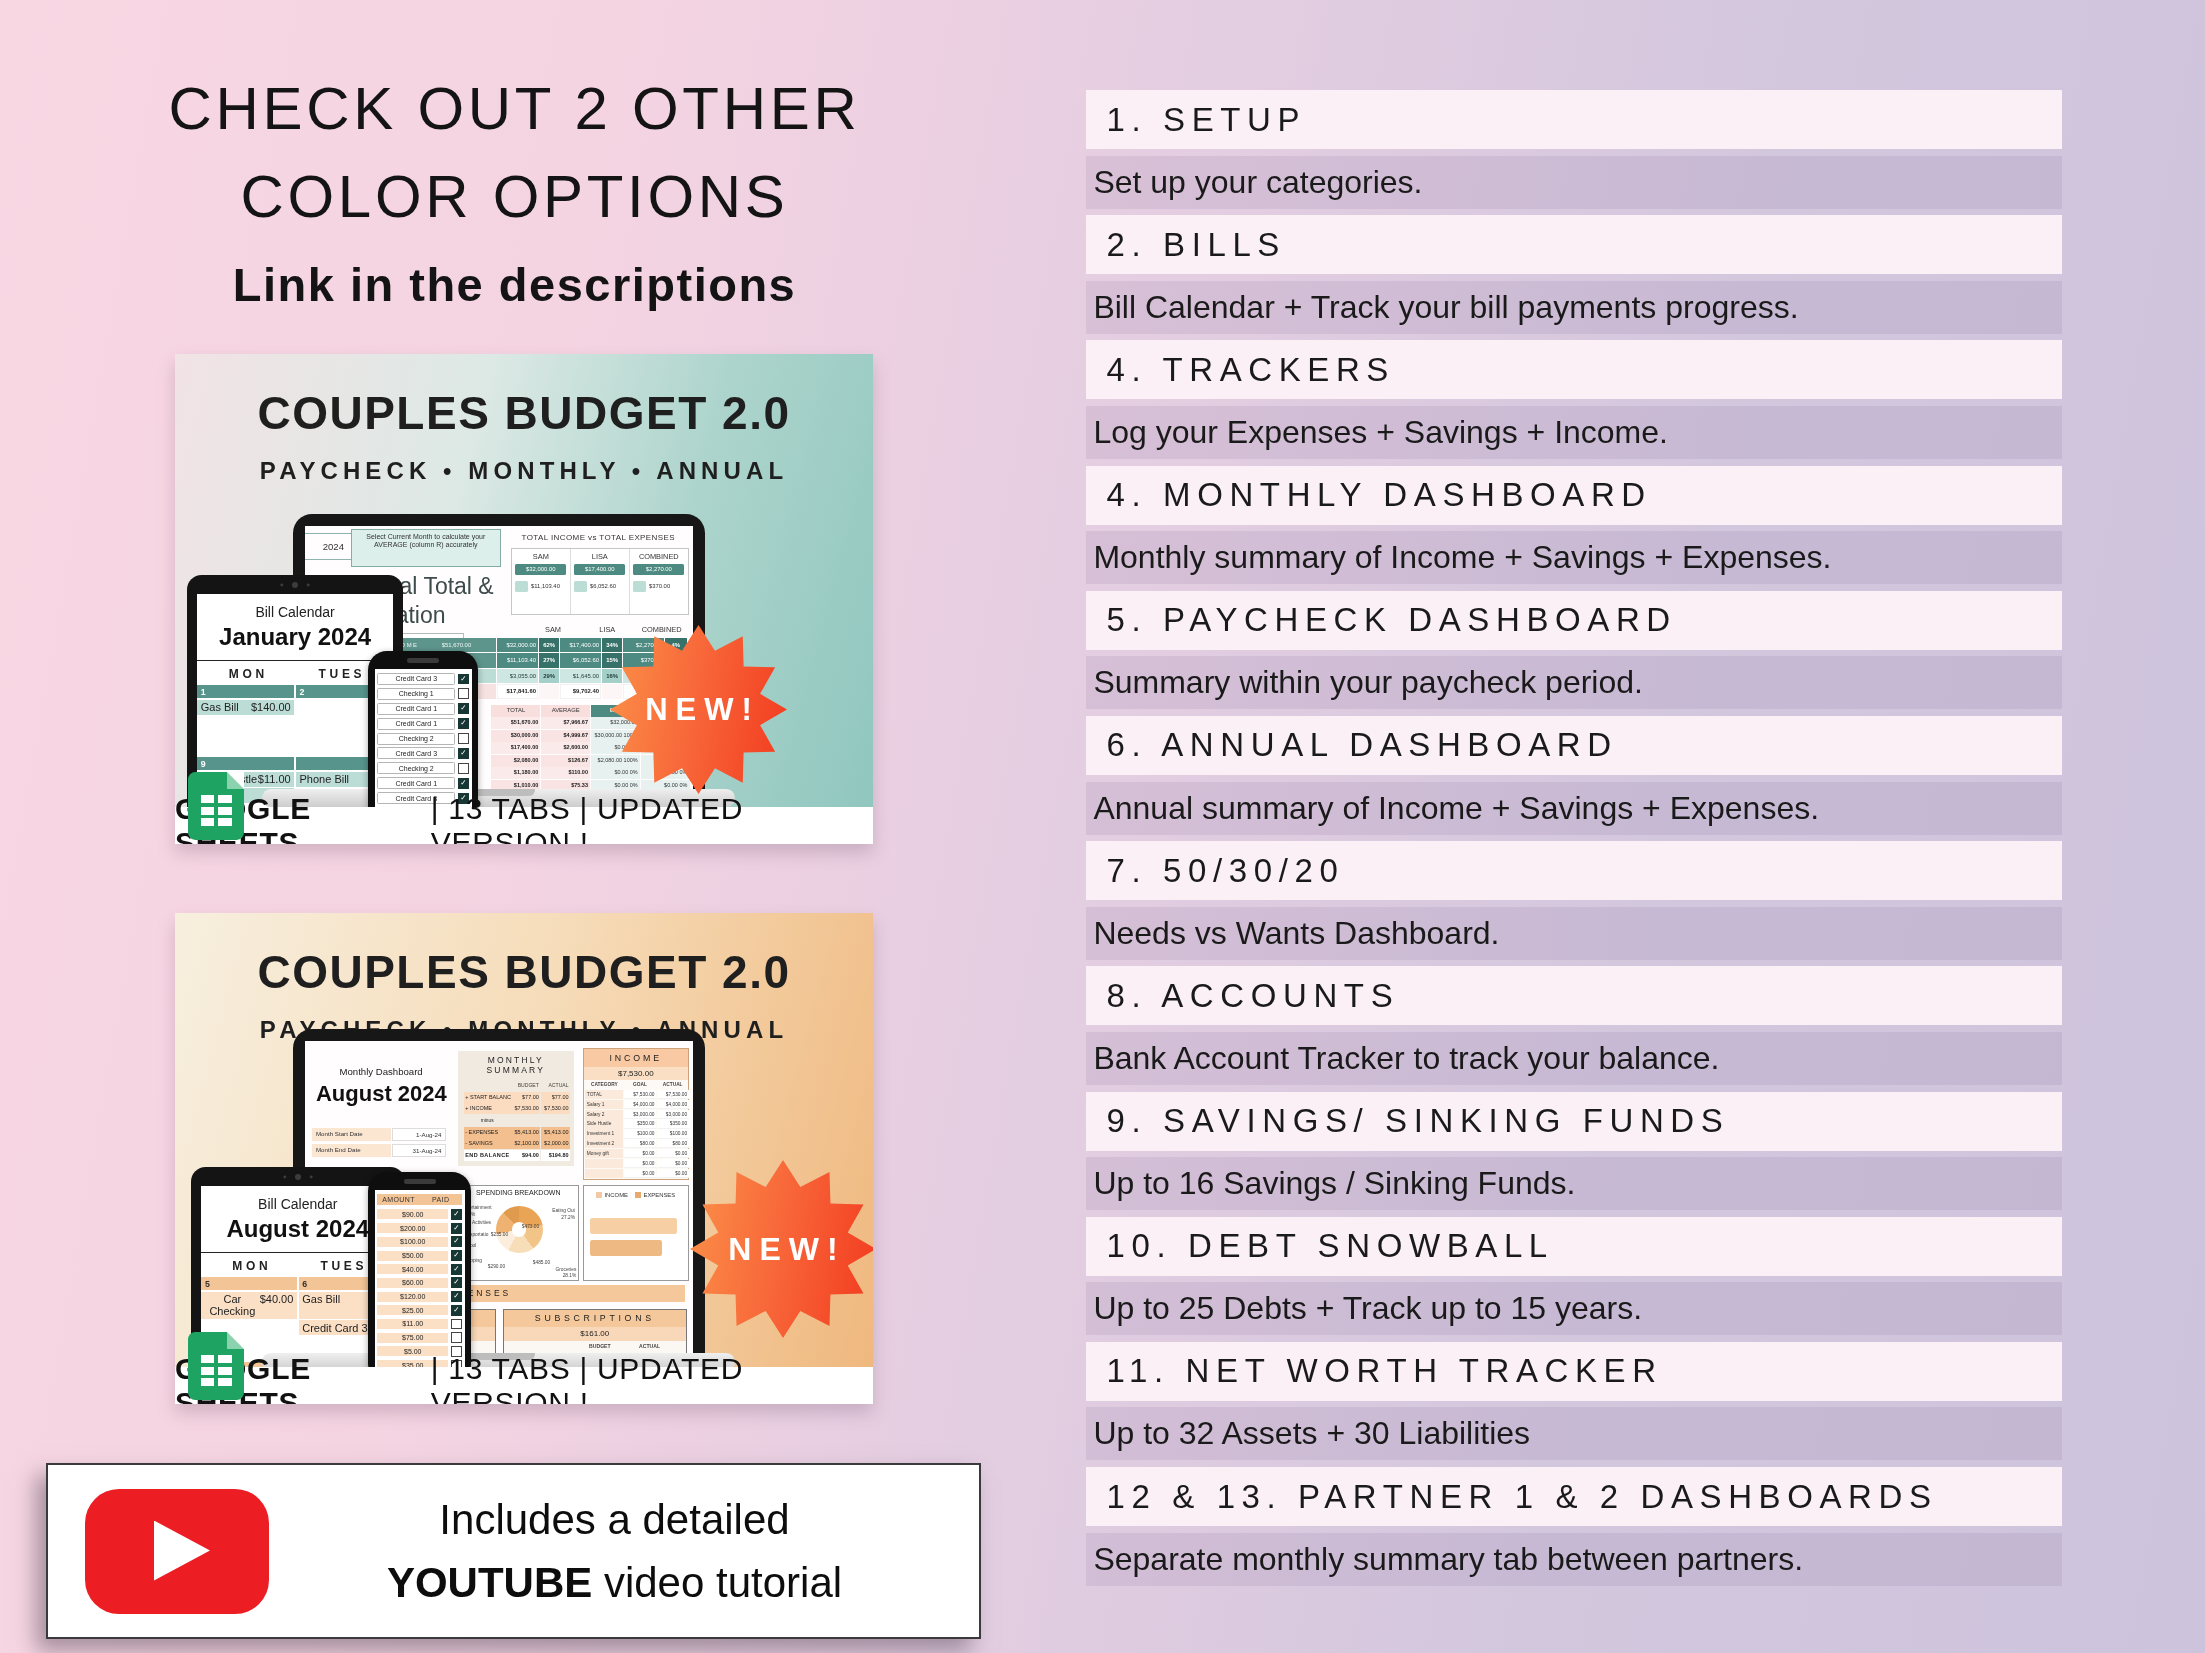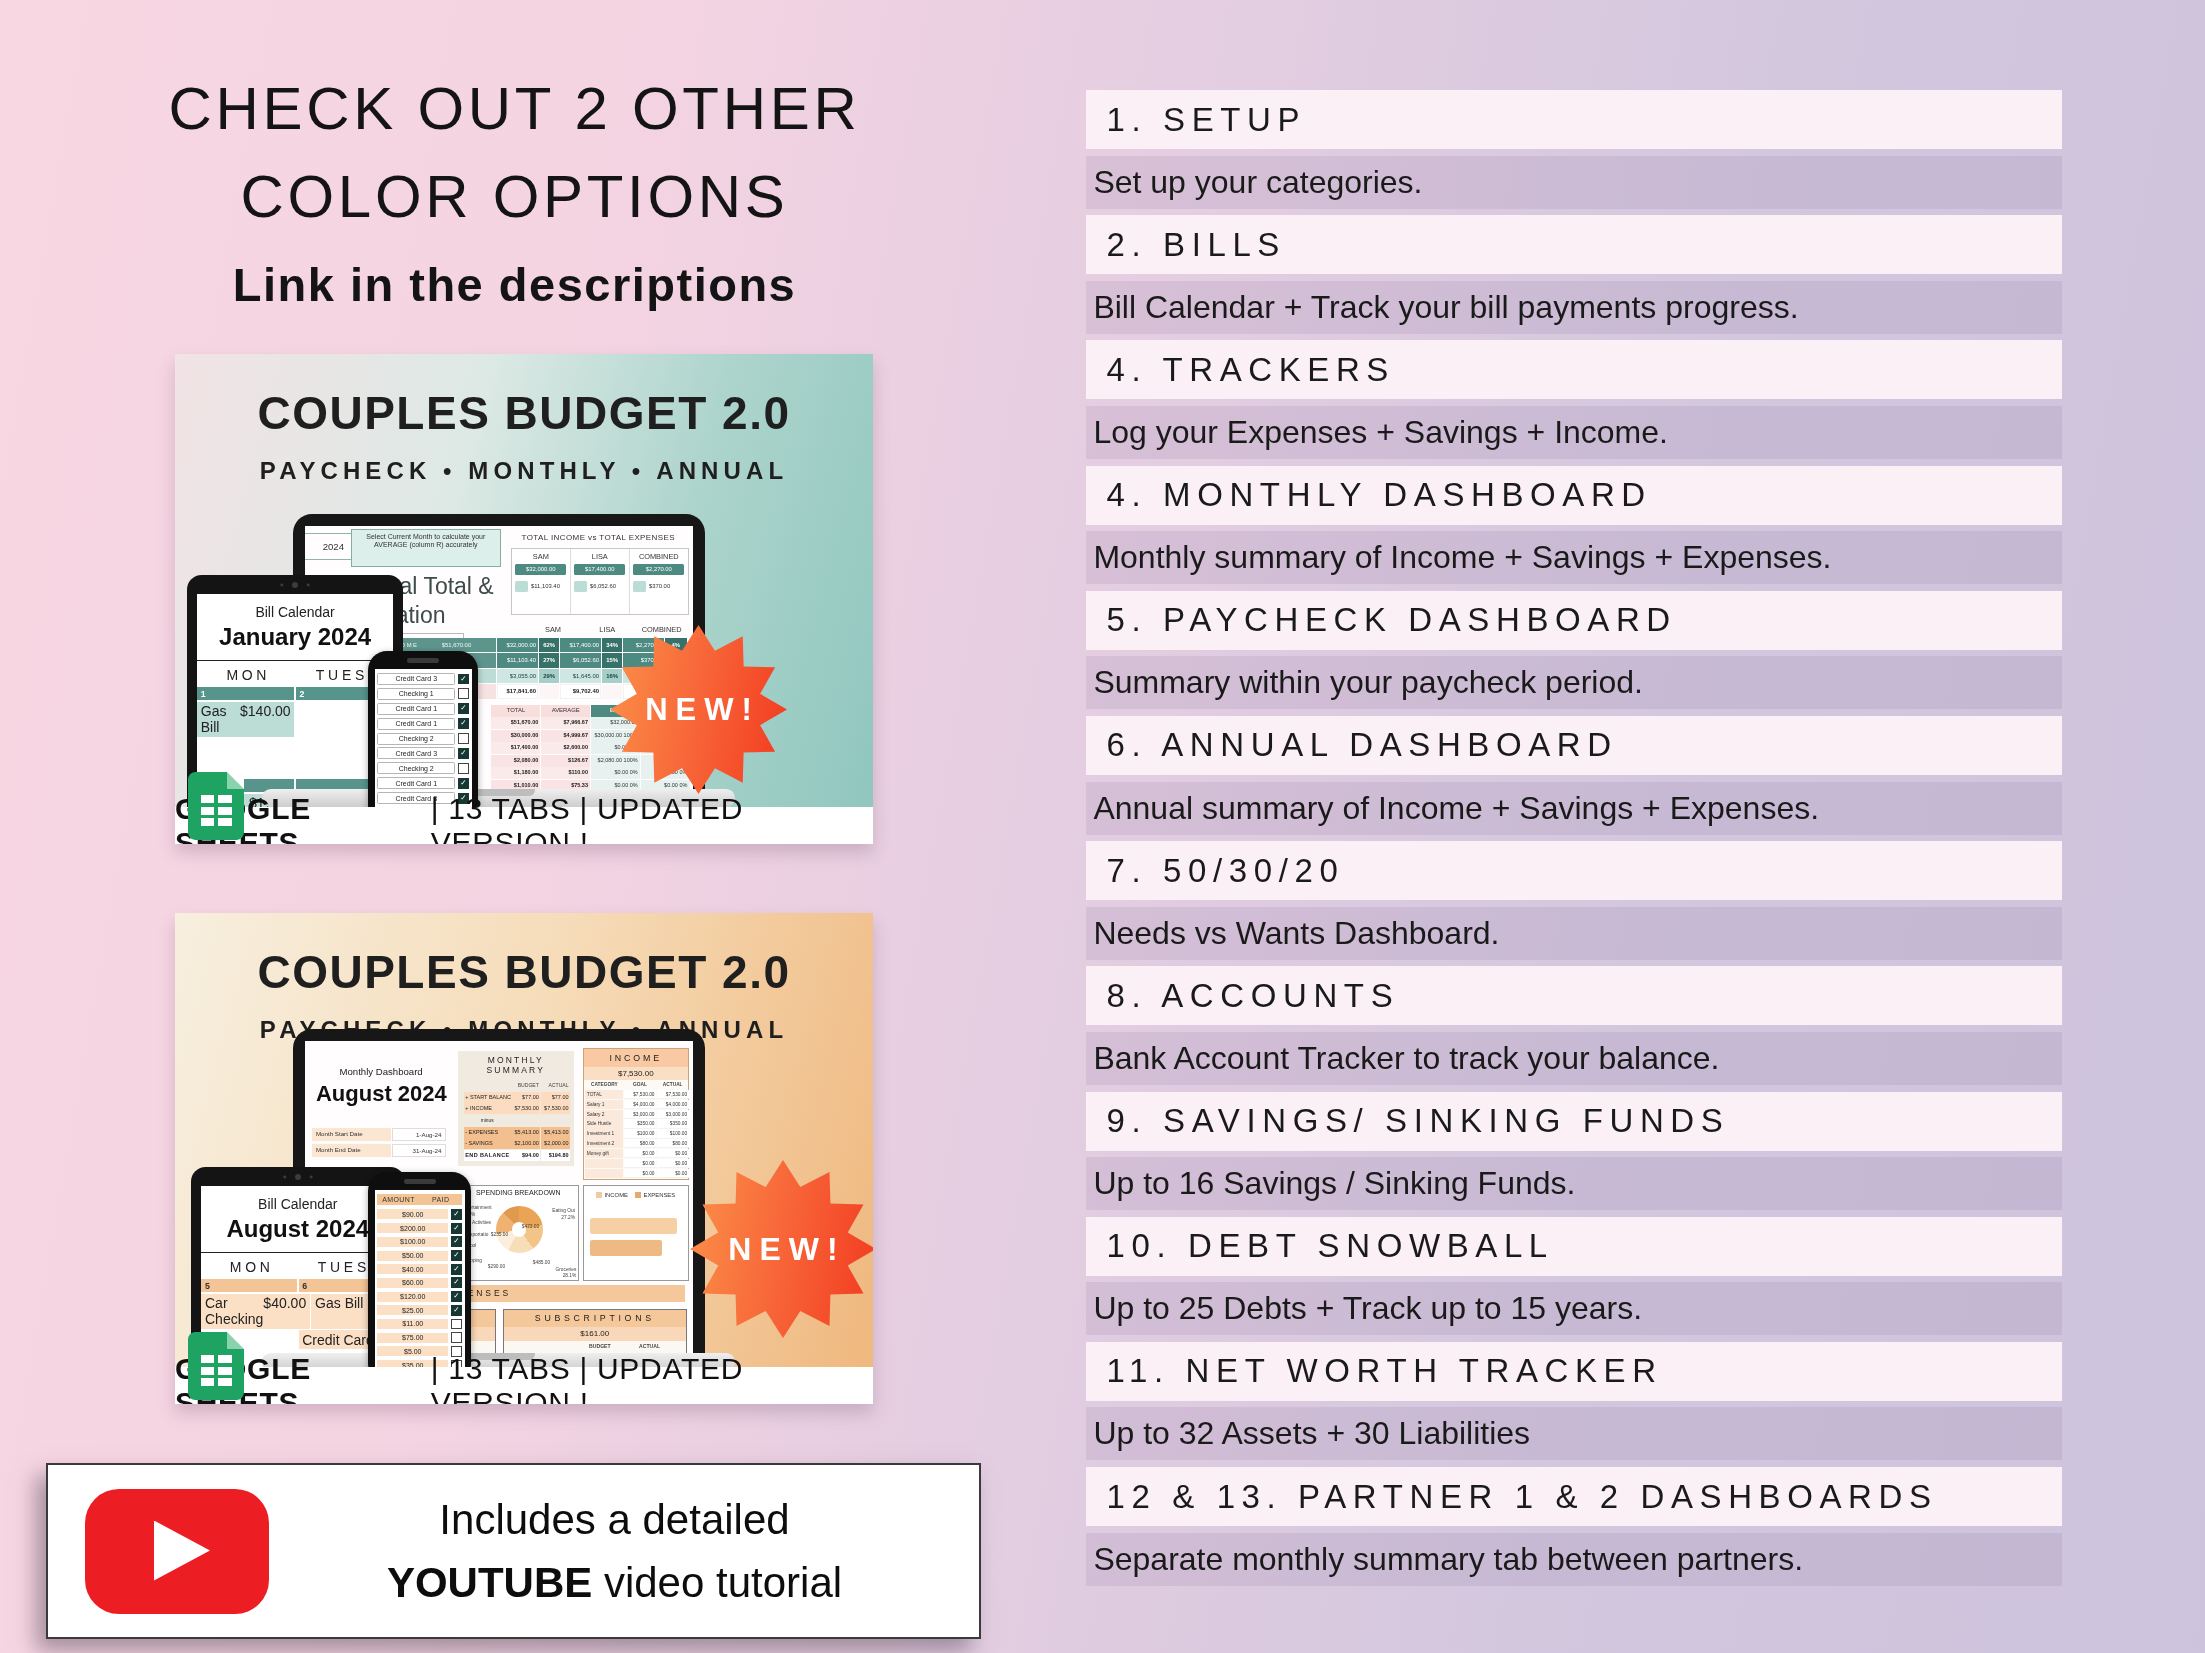--- a/index.html
+++ b/index.html
@@ -45,27 +45,27 @@
   .orange .badge{left:515px;top:247px;width:178px;height:178px;font-size:32px;letter-spacing:8px;padding-left:8px;}
   
   .tablet{position:absolute;background:#141414;border-radius:14.7px;padding:19px 10.3px 0;z-index:3;}
   .teal .tablet{left:11.8px;top:221px;width:196px;height:235px;}
   .orange .tablet{left:16px;top:254px;width:193px;height:203px;}
   .tablet::before{content:"";position:absolute;top:7.4px;left:50%;width:5.9px;height:5.9px;margin-left:-2.9px;border-radius:50%;background:#3c3c3c;box-shadow:-13.2px 0 0 -1.5px #3c3c3c,13.2px 0 0 -1.5px #3c3c3c;}
   .tab-screen{width:100%;height:100%;background:#fff;overflow:hidden;text-align:center;}
   .tab-app{font-size:14px;margin-top:10.3px;color:#222;}
   .tab-month{font-size:24px;font-weight:700;margin-top:2.9px;color:#111;}
   .tab-days{display:flex;border-top:1.5px solid #222;margin-top:8.8px;padding:5.9px 4.4px 4.4px;}
-  .tab-days span{flex:1;font-size:14px;letter-spacing:3.7px;font-weight:400;color:#222;}
+  .tab-days span{flex:1;font-size:12px;letter-spacing:3.7px;font-weight:700;color:#222;}
   .tab-band{display:flex;gap:1.5px;margin:0 0 1.5px;}
   .tab-band div{flex:1;font-size:8.8px;font-weight:700;text-align:left;padding:1.5px 3.7px;color:#fff;}
   .teal .tab-band div{background:#57958c;}
   .orange .tab-band div{background:#f2c496;color:#333;}
   .tab-entry{display:flex;gap:1.5px;margin-bottom:1.5px;}
-  .tab-entry div{flex:1;font-size:14px;text-align:left;padding:1.5px 3.7px;display:flex;justify-content:space-between;color:#222;}
+  .tab-entry div{flex:1;font-size:11px;text-align:center;padding:1.5px 3.7px;display:flex;justify-content:space-between;color:#222;}
   .teal .tab-entry .filled{background:#bcdcd6;}
   .orange .tab-entry .filled{background:#fbe0c6;}
   .tab-gap{height:41px;}
   .orange .tab-gap{height:25px;}
   
   .phone{position:absolute;background:#0e0e0e;border-radius:19px;padding:17.6px 6.6px 0;z-index:4;box-shadow:0 2.9px 7.4px rgba(0,0,0,.35);}
   .teal .phone{left:193px;top:297px;width:97px;height:159px;}
   .orange .phone{left:193px;top:259px;width:90px;height:193px;}
   .phone::before{content:"";position:absolute;top:7.4px;left:50%;width:32px;height:4.4px;margin-left:-16px;border-radius:2.2px;background:#3a3a3a;}
   .phone-screen{width:100%;height:100%;background:#fff;overflow:hidden;padding:4.4px 2.9px;box-sizing:border-box;}

